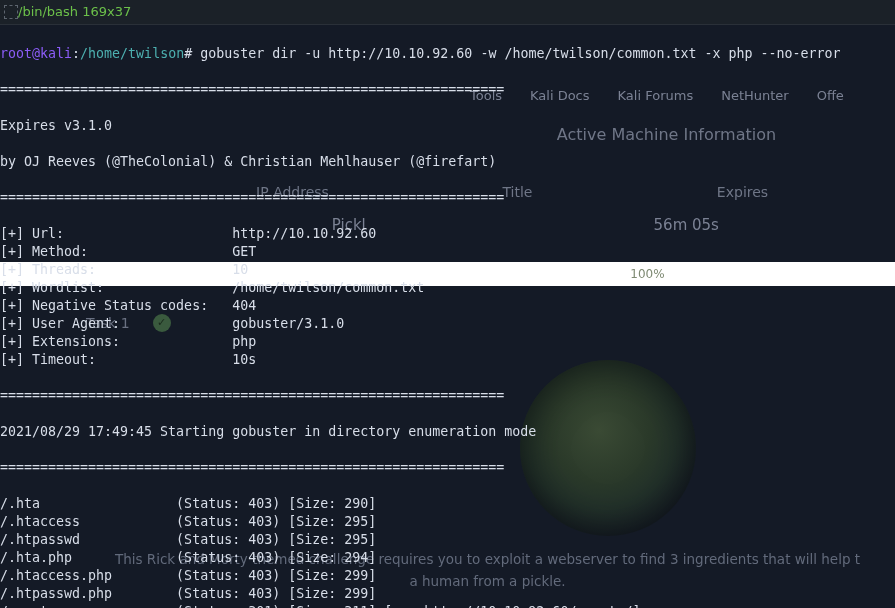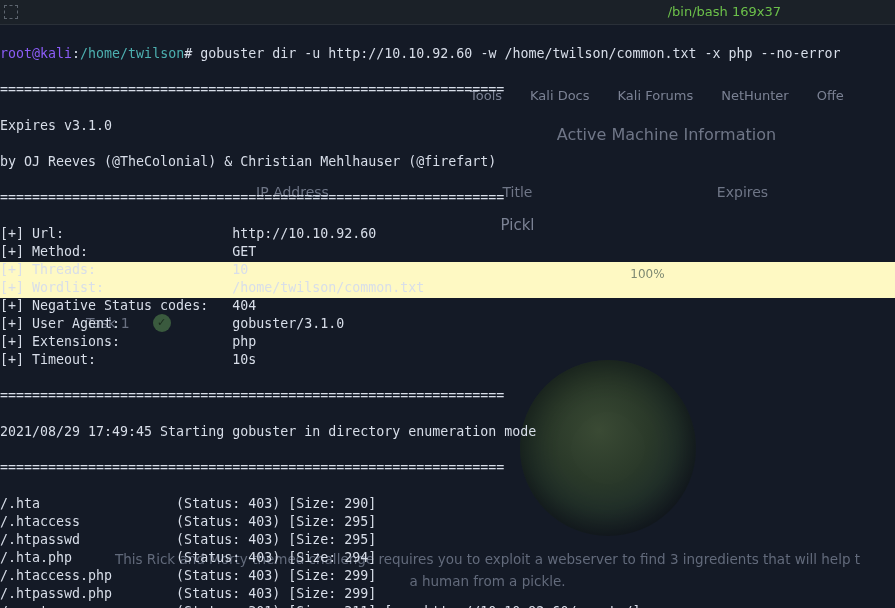--- a/index.html
+++ b/index.html
@@ -53,22 +53,22 @@
     position: absolute;
     top: 216px; left: 180px; right: 40px;
     display: flex;
     font-family: "DejaVu Sans", sans-serif;
     font-size: 15px; color: #7b8294;
   }
   .bg-row div { flex: 1; text-align: center; }
   .bg-progress {
     position: absolute;
     top: 262px; left: 0; right: 0;
-    height: 36px;
-    background: #fef9c3;
+    height: 24px;
+    background: #ffffff;
     text-align: center;
     line-height: 24px;
     font-family: "DejaVu Sans", sans-serif;
     font-size: 12px; color: #7e8a73;
     padding-left: 400px;
   }
   .bg-task {
     position: absolute;
     top: 314px; left: 86px;
     font-family: "DejaVu Sans", sans-serif;
@@ -113,21 +113,21 @@
     align-items: center;
     padding: 0 4px;
   }
   .titlebar .winicon {
     width: 14px; height: 14px;
     border: 1px dashed #7a828e;
     opacity: .7;
   }
   .titlebar .title {
     flex: 1;
-    text-align: right;
+    text-align: left;
     padding-right: 110px;
     color: #6cc04a;
     font-family: "DejaVu Sans", sans-serif;
     font-size: 13px;
   }
   .termbody {
     padding: 2px 0 0 0;
     white-space: pre;
   }
   .line { height: 18px; }
@@ -147,20 +147,21 @@
     <span>Offe</span>
   </div>
   <div class="bg-card-title">Active Machine Information</div>
   <div class="bg-hdr">
     <div>IP Address</div>
     <div>Title</div>
     <div>Expires</div>
   </div>
   <div class="bg-row">
     <div>Pickl</div>
+    <div>56m 05s</div>
   </div>
   <div class="bg-progress">100%</div>
   <div class="bg-task">
     <span>Task 1</span>
     <span class="chev">✓</span>
   </div>
   <div class="bg-rickimg"></div>
   <div class="bg-desc">
     <span>This Rick and Morty themed challenge requires you to exploit a webserver to find 3 ingredients that will help t</span><br>
     <span>a human from a pickle.</span>

